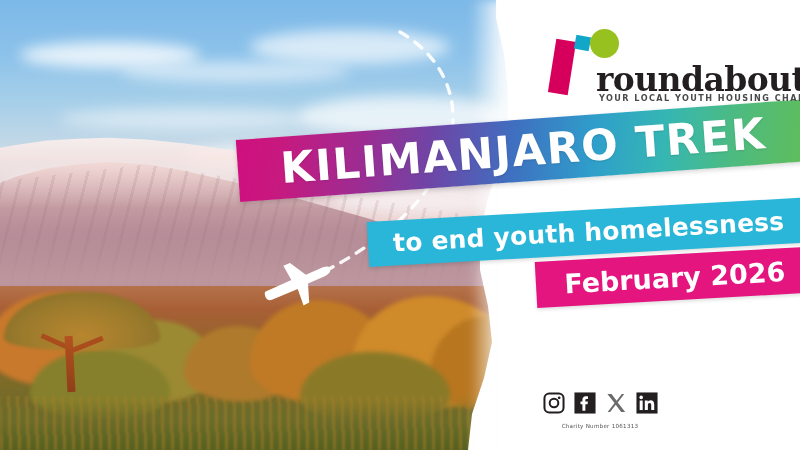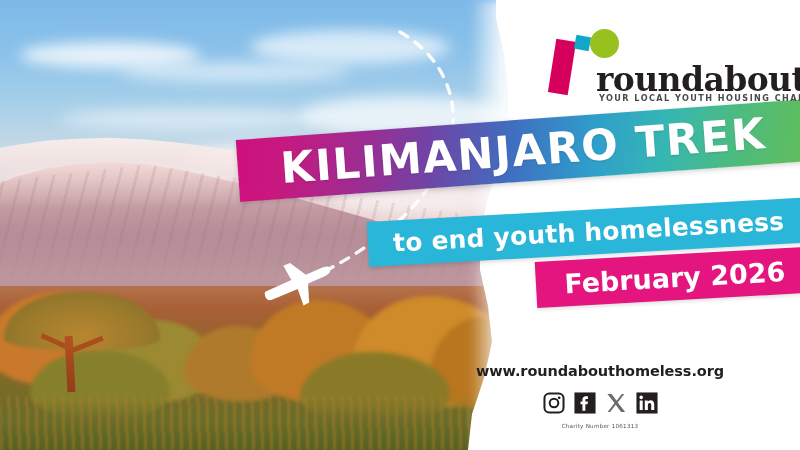--- a/index.html
+++ b/index.html
@@ -421,21 +421,20 @@
   <div class="logo">
     <div class="logo-mark">
       <div class="mark-bar"></div>
       <div class="mark-small"></div>
       <div class="mark-dot"></div>
     </div>
     <div class="logo-word">roundabout</div>
     <div class="logo-tag">YOUR LOCAL YOUTH HOUSING CHARITY</div>
   </div>
 
-  <div class="website">www.roundabouthomeless.org</div>
 
   <div class="socials">
     <svg class="soc" viewBox="0 0 24 24">
       <rect x="1.6" y="1.6" width="20.8" height="20.8" rx="5.2" ry="5.2" fill="none" stroke="#231f20" stroke-width="2.2"></rect>
       <circle cx="12" cy="12" r="4.7" fill="none" stroke="#231f20" stroke-width="2.2"></circle>
       <circle cx="17.6" cy="6.4" r="1.5" fill="#231f20"></circle>
     </svg>
     <svg class="soc" viewBox="0 0 24 24">
       <rect x="0.5" y="0.5" width="23" height="23" fill="#231f20"></rect>
       <path d="M15.2 7.6h-1.9c-.6 0-.9.35-.9 1v1.7h2.8l-.4 3h-2.4v7.1H9.2v-7.1H7.1v-3h2.1V8.1

